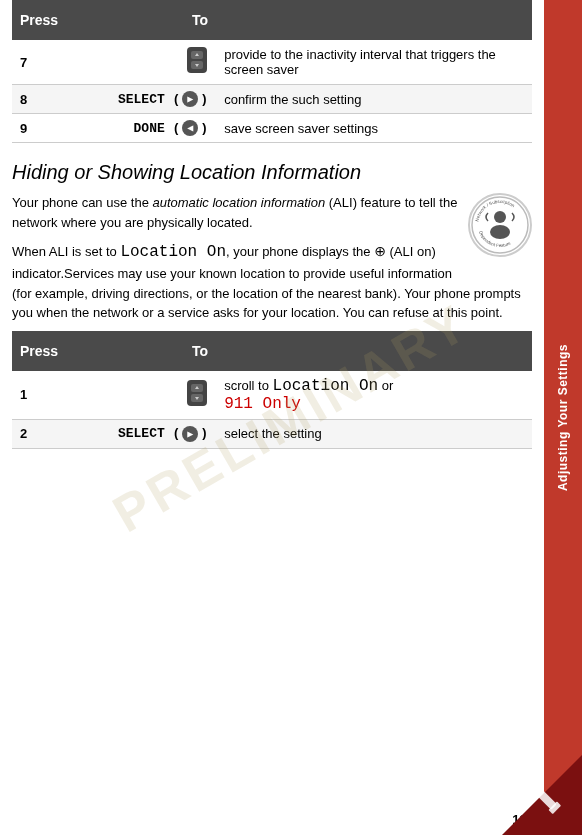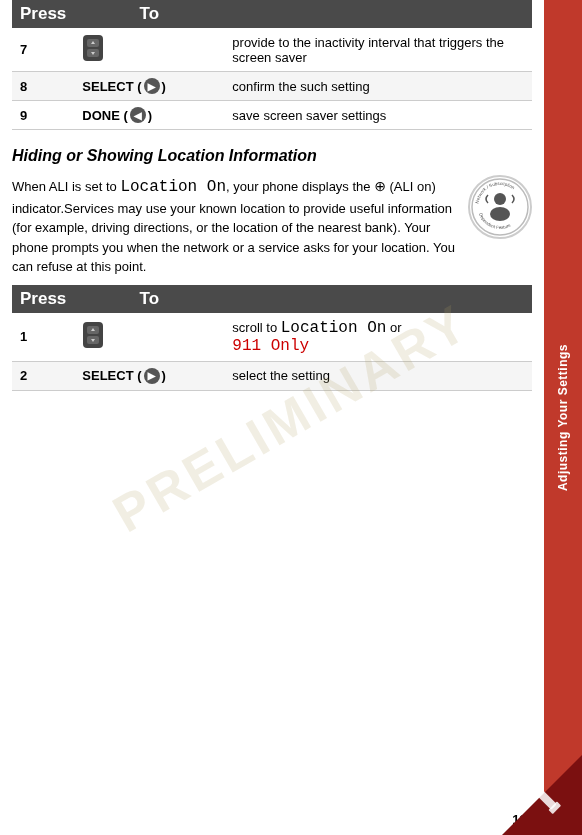--- a/index.html
+++ b/index.html
@@ -52,59 +52,60 @@
     .instruction-table {
       width: 100%;
       border-collapse: collapse;
       margin-bottom: 16px;
     }
     .instruction-table thead tr {
       background: #4a4a4a;
       color: #fff;
     }
     .instruction-table thead th {
-      padding: 4px 8px;
-      text-align: center;
-      font-size: 17px;
+      padding: 12px 8px;
+      text-align: right;
+      font-size: 14px;
       font-weight: bold;
     }
     .instruction-table tbody tr {
       border-bottom: 1px solid #ccc;
     }
     .instruction-table tbody tr:nth-child(even) {
       background: #f5f5f5;
     }
     .instruction-table tbody td {
       padding: 6px 8px;
       vertical-align: middle;
       font-size: 13px;
     }
     .instruction-table tbody td:first-child {
       font-weight: bold;
       width: 32px;
     }
     .instruction-table tbody td:nth-child(2) {
       width: 150px;
-      font-family: Liberation Sans, sans-serif;
-      font-size: 13px;
+      font-family: Liberation Mono, monospace;
+      font-size: 13px;
+      text-align: right;
     }
 
     
     .btn-inline {
       display: inline-flex;
       align-items: center;
       gap: 2px;
       font-weight: bold;
       font-size: 13px;
     }
 
     
     .section-heading {
-      font-size: 16px;
-      font-weight: bold;
+      font-size: 20px;
+      font-weight: normal;
       font-style: italic;
       margin: 12px 0 8px 0;
       line-height: 1.3;
       color: #000;
     }
 
     
     .body-text {
       font-size: 13px;
       line-height: 1.5;
@@ -260,20 +261,23 @@
             <text font-size="4.5" fill="#555" font-family="Arial">
               <textPath href="#top-arc" startOffset="5%">Network / Subscription</textPath>
             </text>
             <text font-size="4.5" fill="#555" font-family="Arial">
               <textPath href="#bot-arc" startOffset="10%">Dependent  Feature</textPath>
             </text>
           </svg>
         </div>
       </div>
 
+      <p class="body-text">
+        <span>Your phone can use the </span><span class="italic-text">automatic location information</span><span> (ALI) feature to tell the network where you are physically located.</span>
+      </p>
 
       <p class="body-text">
         <span>When ALI is set to </span><span class="monospace-text">Location On</span><span>, your phone displays the </span><span style="font-size:14px;">⊕</span><span> (ALI on) indicator.Services may use your known location to provide useful information (for example, driving directions, or the location of the nearest bank). Your phone prompts you when the network or a service asks for your location. You can refuse at this point.</span>
       </p>
 
     </div>
 
     <div>
       <table class="instruction-table">
         <thead>

